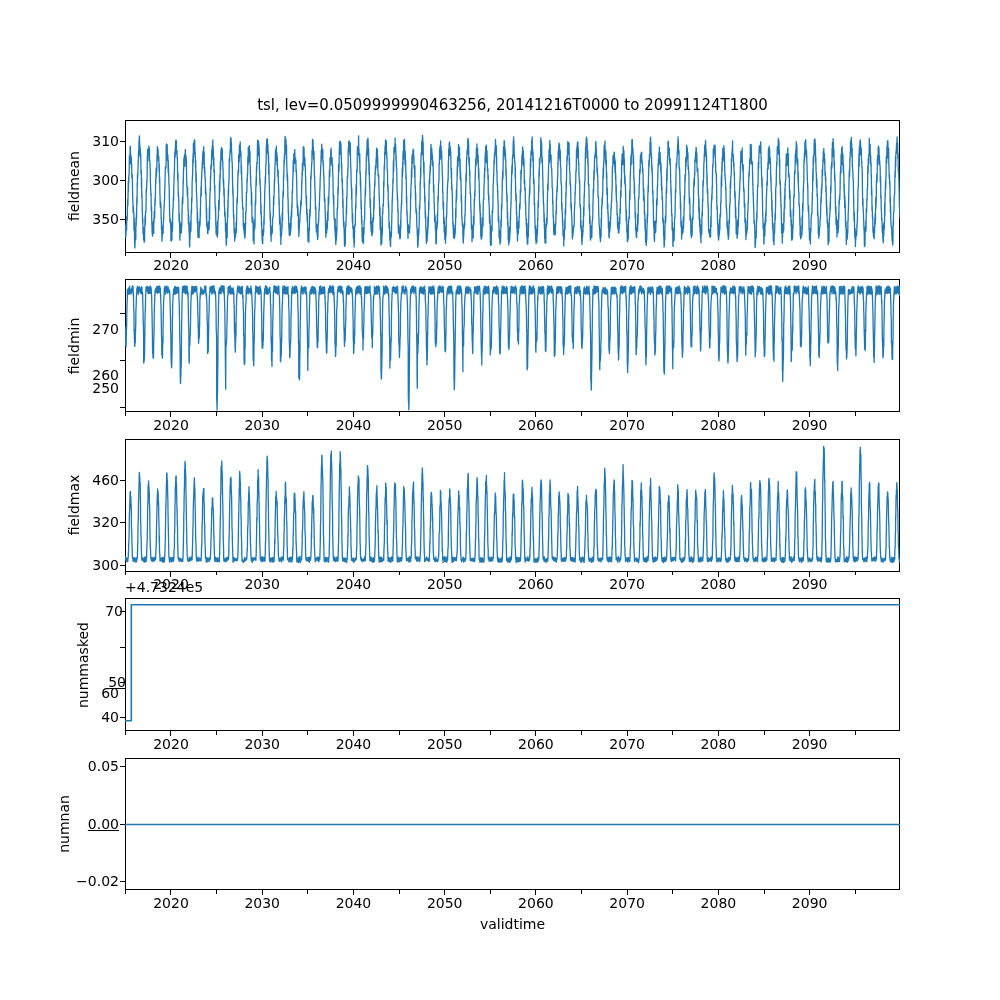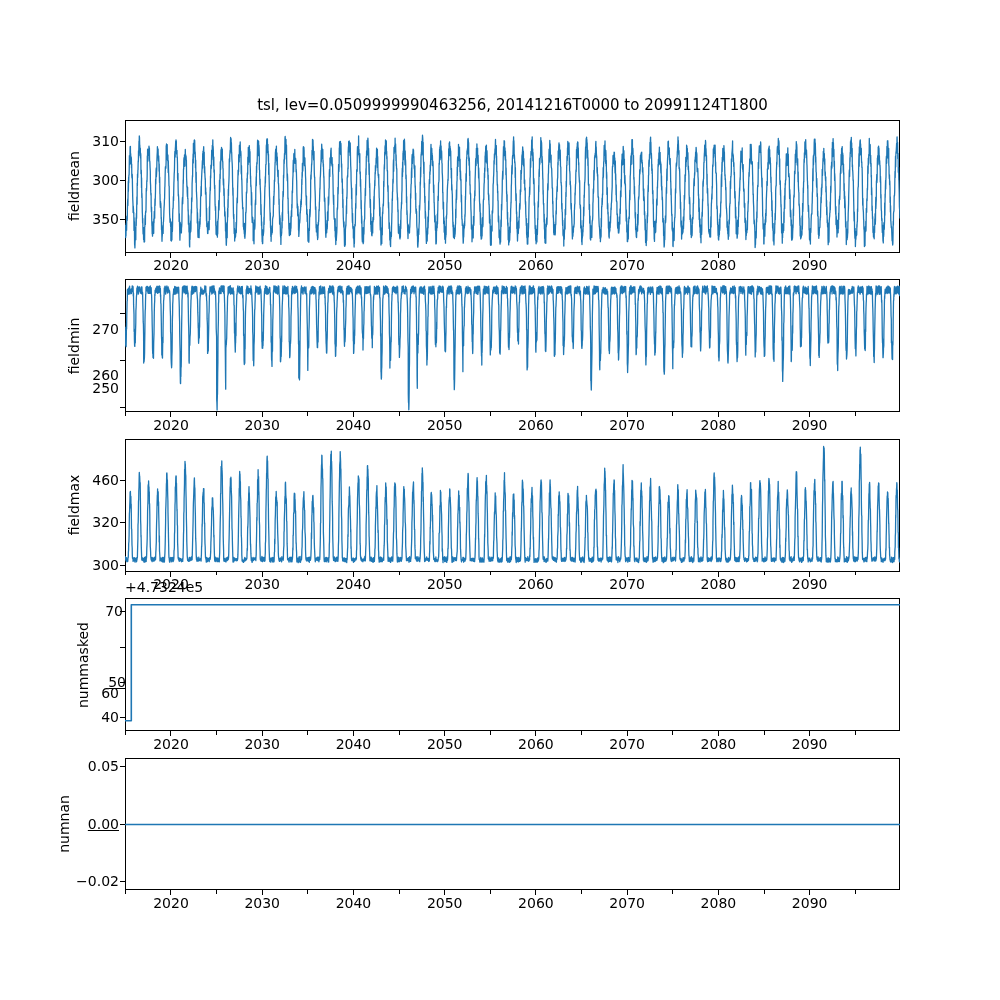--- a/index.html
+++ b/index.html
@@ -73,20 +73,21 @@
   </section>
 
   <section>
     <div class="panel-frame" style="left: 125px; top: 757.6px; width: 775px; height: 132.8px;"></div>
     <svg class="series-svg" width="775" height="133" viewBox="0 0 775 132.8" style="left: 125px; top: 757.6px;">
         <polyline points="0.0,66.4 775.0,66.4" fill="none" stroke="#1f77b4" stroke-width="1.6" stroke-linejoin="round"></polyline>
       </svg>
     <div class="ylabel" style="left: -36px; top: 814px;">numnan</div>
   </section>
 
+  <div class="xlabel" style="top: 916px;">validtime</div>
 <div class="tickmark" style="left: 120px; top: 219.344px; width: 5px; height: 1px;"></div>
     <div class="yticklabel" style="left: 55px; top: 211.344px;">350</div>
     <div class="tickmark" style="left: 120px; top: 180.342px; width: 5px; height: 1px;"></div>
     <div class="yticklabel" style="left: 55px; top: 172.342px;">300</div>
     <div class="tickmark" style="left: 120px; top: 141.341px; width: 5px; height: 1px;"></div>
     <div class="yticklabel" style="left: 55px; top: 133.341px;">310</div>
     <div class="tickmark" style="left: 170.485px; top: 252.8px; width: 1px; height: 5px;"></div>
     <div class="xticklabel" style="left: 138.985px; top: 257.3px;">2020</div>
     <div class="tickmark" style="left: 261.726px; top: 252.8px; width: 1px; height: 5px;"></div>
     <div class="xticklabel" style="left: 230.226px; top: 257.3px;">2030</div>

